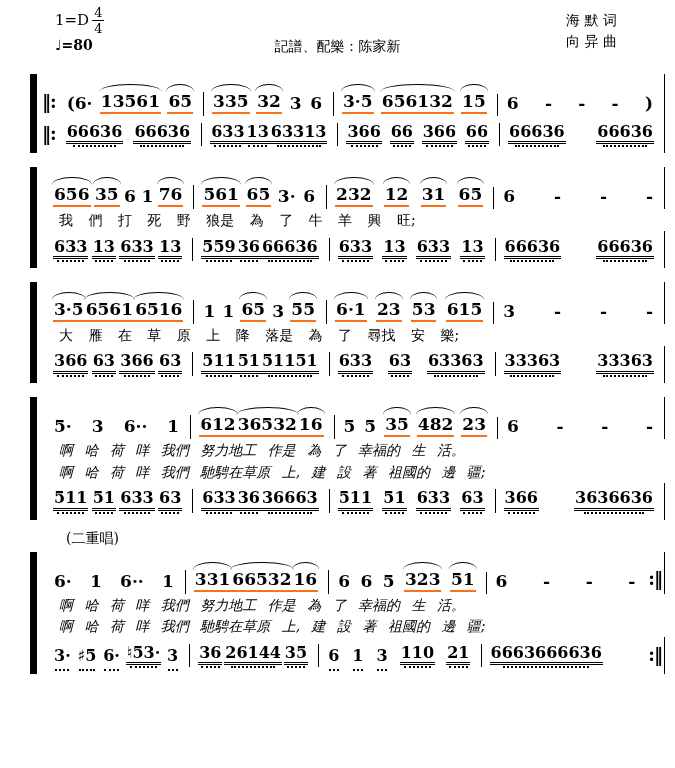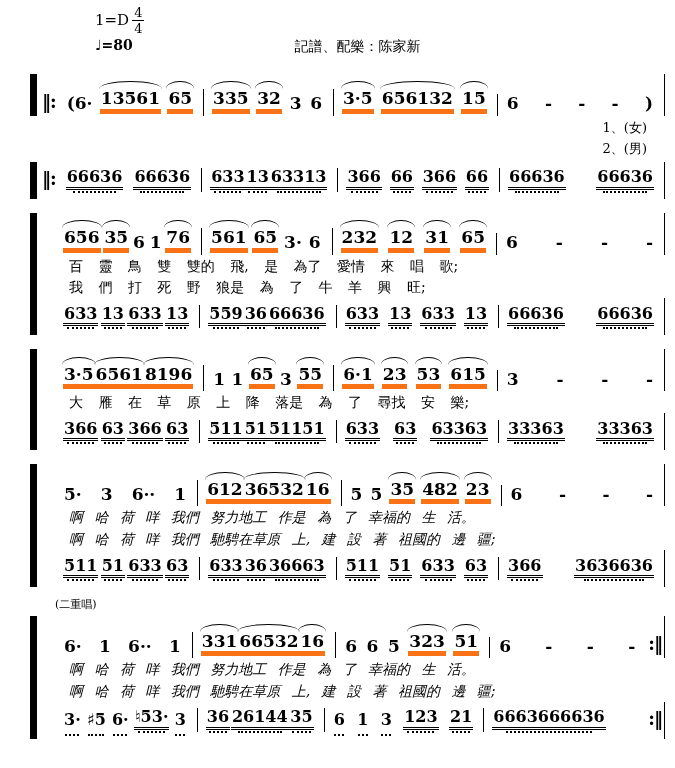--- a/index.html
+++ b/index.html
@@ -2,70 +2,74 @@
 <html><head>
 <meta charset="utf-8">
 <style>
   html,body{margin:0;padding:0;}
   body{
     width:675px;height:768px;background:#ffffff;color:#000;
     font-family:"DejaVu Serif","Liberation Serif",serif;
     overflow:hidden;position:relative;
   }
   
-  .header{position:relative;height:60px;margin-left:40px;}
+  .header{position:relative;height:60px;}
   .keyblock{position:absolute;left:55px;top:6px;font-size:15px;line-height:1.1;}
   .keyrow{display:flex;align-items:center;gap:3px;}
   .frac{display:inline-flex;flex-direction:column;align-items:center;font-size:13px;line-height:1;}
   .frac .num{border-bottom:1px solid #000;padding:0 2px 1px;}
   .frac .den{padding-top:1px;}
   .tempo{margin-top:3px;font-size:14px;font-weight:bold;}
   .title{position:absolute;left:0;right:0;top:2px;text-align:center;font-size:27px;font-weight:bold;letter-spacing:2px;margin:0;}
   .subtitle{position:absolute;left:0;right:0;top:38px;text-align:center;font-size:14px;}
   .credits{position:absolute;right:58px;top:10px;font-size:14px;text-align:left;line-height:1.5;}
   
   .sheet{padding:0 10px 0 30px;}
   .system{margin-top:14px;}
-  .sysbar{border-left:7px solid #000;padding-left:18px;}
+  .sysbar{border-left:7px solid #000;padding-left:8px;}
   .row{display:flex;align-items:flex-end;border-right:1px solid #000;}
   .row.barred{border-left:7px solid #000;padding-left:3px;}
   .melody{font-size:17px;font-weight:bold;padding-top:12px;min-height:30px;}
   .accomp{font-size:16px;font-weight:bold;padding-top:4px;min-height:26px;padding-bottom:7px;}
   .measure{display:flex;justify-content:space-between;align-items:flex-end;
     border-left:1px solid #000;padding:0 10px 2px 8px;position:relative;}
   .measure.first{border-left:none;}
   .c1{flex:147;} .c2{flex:128;text-align:center;} .c3{flex:167;} .c4{flex:171;}
   .tok{display:inline-block;position:relative;padding:0 1px;line-height:1.15;white-space:nowrap;}
-  .tok.beam{border-bottom:5px solid #f97316;}
+  .tok.beam{border-bottom:2px solid #f97316;}
   .tok.beam2{border-bottom:3px double #000;}
   .tok.lowdots::after{content:"";position:absolute;left:12%;right:12%;bottom:-6px;border-bottom:2px dotted #000;}
   .tok.arc::before{content:"";position:absolute;left:-1px;right:-1px;top:-8px;height:7px;
     border-top:1px solid #000;border-radius:50% 50% 0 0 / 100% 100% 0 0;}
   .tok.dash{font-weight:bold;}
   .rpt{font-size:18px;font-weight:bold;align-self:center;padding:0 2px;letter-spacing:-1px;}
   .lyrics{font-size:14px;padding:2px 0 1px 14px;word-spacing:11px;line-height:1.35;}
   .lyrics.dense{word-spacing:7px;font-style:italic;}
   .verse-labels{text-align:right;padding:2px 18px 2px 0;font-size:13px;line-height:1.6;}
-  .duet-label{font-size:11px;margin:10px 0 0 25px;}
+  .duet-label{font-size:14px;margin:10px 0 0 36px;}
 </style>
 </head>
 <body>
 
 <div class="header">
   <div class="keyblock">
     <div class="keyrow">
       <span>1=D</span>
       <span class="frac">
         <span class="num">4</span>
         <span class="den">4</span>
       </span>
     </div>
     <div class="tempo">♩=80</div>
   </div>
   <div class="subtitle">記譜、配樂：陈家新</div>
+  <div class="credits">
+    <div>海 默 词</div>
+    <div>向 异 曲</div>
+  </div>
 </div>
 
 <div class="sheet">
 
   <section class="system">
     <div class="row melody barred">
       <span class="rpt">‖:</span>
       <div class="measure first c1">
           <span class="tok">(6·</span>
           <span class="tok beam arc">13561</span>
@@ -82,24 +86,20 @@
           <span class="tok beam arc">656132</span>
           <span class="tok beam arc">15</span>
         </div>
       <div class="measure c4">
           <span class="tok">6</span>
           <span class="tok dash">-</span>
           <span class="tok dash">-</span>
           <span class="tok dash">-</span>
           <span class="tok">)</span>
         </div>
-    </div>
-    <div class="verse-labels">
-      <div>1、(女)</div>
-      <div>2、(男)</div>
     </div>
     <div class="row accomp barred">
       <span class="rpt">‖:</span>
       <div class="measure first c1">
           <span class="tok beam2 lowdots">66636</span>
           <span class="tok beam2 lowdots">66636</span>
         </div>
       <div class="measure c2">
           <span class="tok beam2 lowdots">633</span>
           <span class="tok beam2 lowdots">13</span>
@@ -139,21 +139,20 @@
           <span class="tok beam arc">31</span>
           <span class="tok beam arc">65</span>
         </div>
       <div class="measure c4">
           <span class="tok">6</span>
           <span class="tok dash">-</span>
           <span class="tok dash">-</span>
           <span class="tok dash">-</span>
         </div>
     </div>
-    <div class="lyrics">百 靈 鳥 雙 雙的 飛, 是 為了 愛情 來 唱 歌;</div>
     <div class="lyrics">我 們 打 死 野 狼是 為 了 牛 羊 興 旺;</div>
     <div class="row accomp">
       <div class="measure first c1">
           <span class="tok beam2 lowdots">633</span>
           <span class="tok beam2 lowdots">13</span>
           <span class="tok beam2 lowdots">633</span>
           <span class="tok beam2 lowdots">13</span>
         </div>
       <div class="measure c2">
           <span class="tok beam2 lowdots">559</span>
@@ -171,21 +170,21 @@
           <span class="tok beam2 lowdots">66636</span>
         </div>
     </div>
   </section>
 
   <section class="system sysbar">
     <div class="row melody">
       <div class="measure first c1">
           <span class="tok beam arc">3·5</span>
           <span class="tok beam arc">6561</span>
-          <span class="tok beam arc">8196</span>
+          <span class="tok beam arc">6516</span>
         </div>
       <div class="measure c2">
           <span class="tok">1</span>
           <span class="tok">1</span>
           <span class="tok beam arc">65</span>
           <span class="tok">3</span>
           <span class="tok beam arc">55</span>
         </div>
       <div class="measure c3">
           <span class="tok beam arc">6·1</span>
@@ -321,21 +320,21 @@
         </div>
       <div class="measure c2">
           <span class="tok beam2 lowdots">36</span>
           <span class="tok beam2 lowdots">26144</span>
           <span class="tok beam2 lowdots">35</span>
         </div>
       <div class="measure c3">
           <span class="tok lowdots">6</span>
           <span class="tok lowdots">1</span>
           <span class="tok lowdots">3</span>
-          <span class="tok beam2 lowdots">123</span>
+          <span class="tok beam2 lowdots">110</span>
           <span class="tok beam2 lowdots">21</span>
         </div>
       <div class="measure c4">
           <span class="tok beam2 lowdots">6663666636</span>
         </div>
       <span class="rpt">:‖</span>
     </div>
   </section>
 
 </div>

